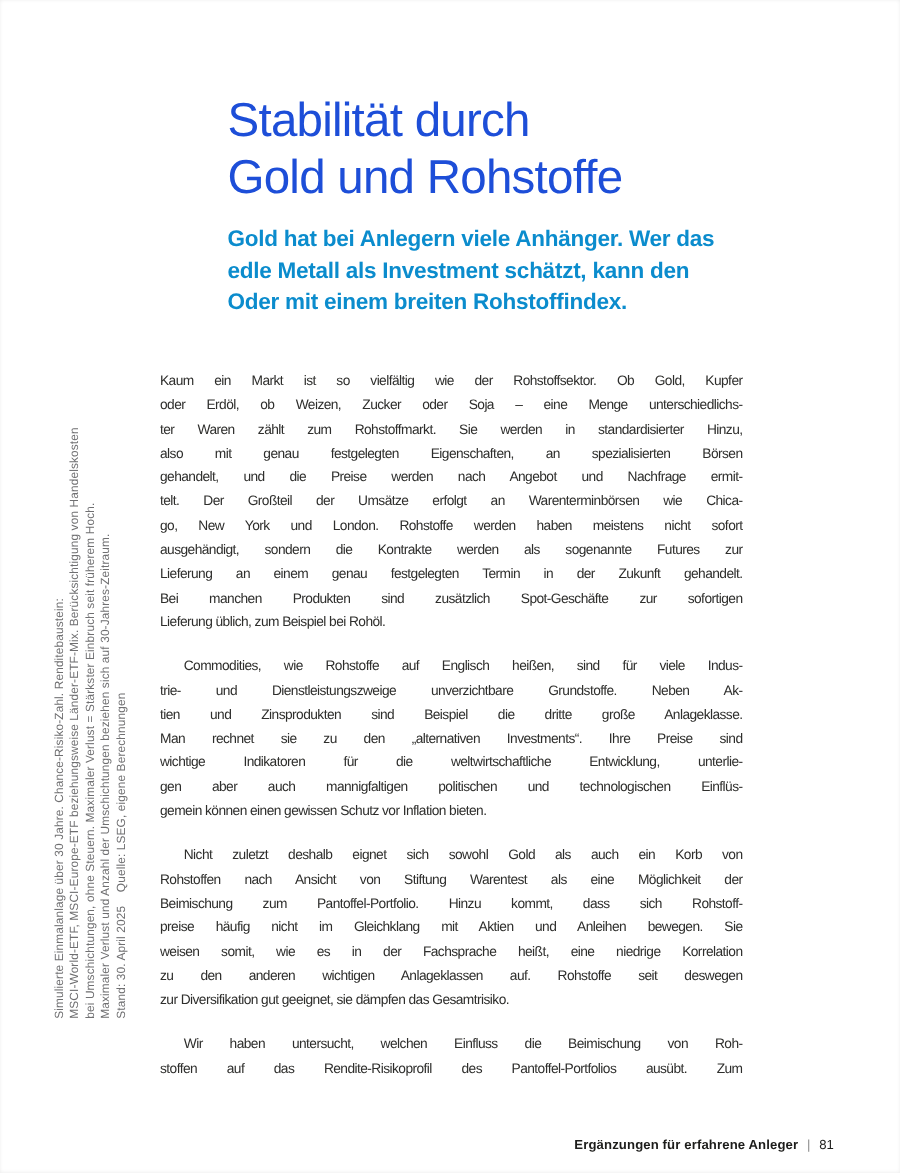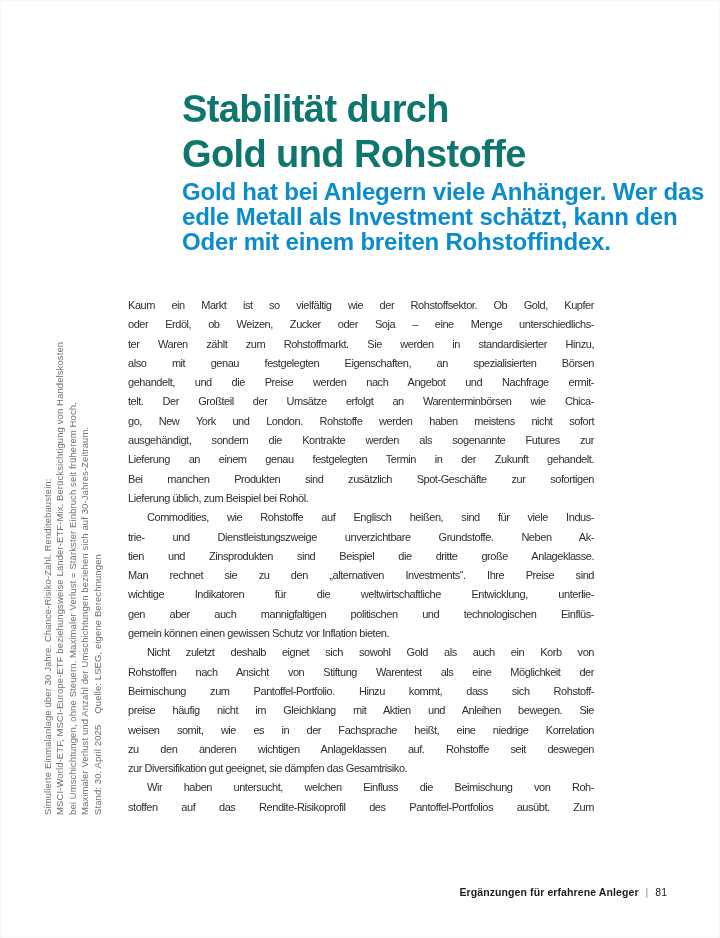--- a/index.html
+++ b/index.html
@@ -22,69 +22,69 @@
     color: #6f6f71;
     font-size: 9.5px;
     line-height: 12.4px;
     letter-spacing: 0.1px;
   }
   .sidenote-line { white-space: pre; }
 
   
   .title {
     position: absolute;
-    left: 182px; top: 87px;
-    color: #0f766e;
+    left: 182px; top: 75px;
+    color: #1d4ed8;
     font-size: 38px;
-    font-weight: bold;
+    font-weight: normal;
     line-height: 45px;
     letter-spacing: -0.6px;
   }
 
   
   .lead {
     position: absolute;
     left: 182px; top: 179px;
     color: #0b8ccd;
-    font-size: 24px;
+    font-size: 18px;
     font-weight: bold;
     line-height: 25px;
     letter-spacing: -0.2px;
   }
 
   
   .body-col {
     position: absolute;
     left: 128px; top: 296px;
     width: 466px;
     color: #2e2e2c;
     font-size: 11px;
     line-height: 19.3px;
     letter-spacing: -0.45px;
   }
   .body-line {
     text-align: justify;
     text-align-last: justify;
   }
   .body-line.para-end { text-align-last: left; }
-  .body-line.indent { text-indent: 19px; }
+  .body-line.indent { text-indent: 19px; margin-top: 16px; }
 
   
   .footer {
     position: absolute;
     top: 886px; right: 53px;
     display: flex;
     align-items: baseline;
     gap: 7px;
     font-size: 10.5px;
     color: #1d1d1b;
   }
   .footer .label { font-weight: bold; letter-spacing: 0.1px; }
   .footer .sep { color: #8c8c8c; font-weight: normal; }
-  .footer .pagenum { font-weight: normal; }
+  .footer .pagenum { font-weight: normal; margin-top: 24px; }
 </style>
 </head>
 <body>
 
 <div class="sidenote">
     <div class="sidenote-line">Simulierte Einmalanlage über 30 Jahre. Chance-Risiko-Zahl. Renditebaustein:</div>
     <div class="sidenote-line">MSCI-World-ETF, MSCI-Europe-ETF beziehungsweise Länder-ETF-Mix. Berücksichtigung von Handelskosten</div>
     <div class="sidenote-line">bei Umschichtungen, ohne Steuern. Maximaler Verlust = Stärkster Einbruch seit früherem Hoch.</div>
     <div class="sidenote-line">Maximaler Verlust und Anzahl der Umschichtungen beziehen sich auf 30-Jahres-Zeitraum.</div>
     <div class="sidenote-line">Stand: 30. April 2025    Quelle: LSEG, eigene Berechnungen</div>

